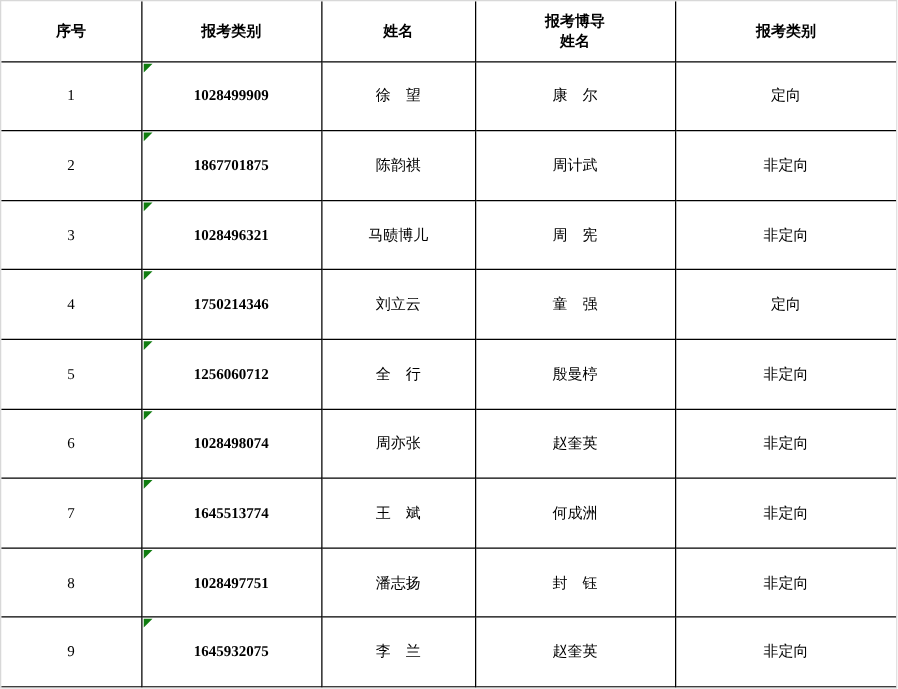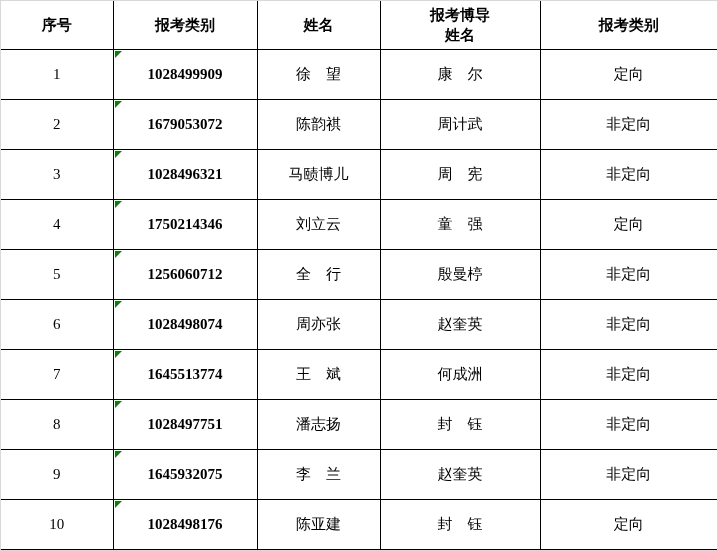--- a/index.html
+++ b/index.html
@@ -4,21 +4,21 @@
 <style>
   html,body{margin:0;padding:0;background:#fff;}
   .frame{
     width:718px;height:551px;box-sizing:border-box;
     border:1px solid #d8d8d8;background:#ffffff;overflow:hidden;
   }
   table.sheet{
     border-collapse:collapse;table-layout:fixed;
     width:716px;height:549px;
     font-family:"Liberation Serif","DejaVu Serif",serif;
-    font-size:15px;color:#000;
+    font-size:12px;color:#000;
   }
   .sheet th,.sheet td{
     border:1px solid #000;
     text-align:center;vertical-align:middle;
     padding:0;overflow:hidden;
   }
   .sheet thead tr{height:48px;}
   .sheet th{
     font-weight:bold;
     white-space:pre-line;
@@ -60,21 +60,21 @@
   <tbody>
     <tr>
       <td>1</td>
       <td class="id-cell"><span class="tri"></span><span>1028499909</span></td>
       <td>徐　望</td>
       <td>康　尔</td>
       <td>定向</td>
     </tr>
     <tr>
       <td>2</td>
-      <td class="id-cell"><span class="tri"></span><span>1679053072</span></td>
+      <td class="id-cell"><span class="tri"></span><span>1867701875</span></td>
       <td>陈韵祺</td>
       <td>周计武</td>
       <td>非定向</td>
     </tr>
     <tr>
       <td>3</td>
       <td class="id-cell"><span class="tri"></span><span>1028496321</span></td>
       <td>马赜博儿</td>
       <td>周　宪</td>
       <td>非定向</td>
@@ -114,22 +114,15 @@
       <td>封　钰</td>
       <td>非定向</td>
     </tr>
     <tr>
       <td>9</td>
       <td class="id-cell"><span class="tri"></span><span>1645932075</span></td>
       <td>李　兰</td>
       <td>赵奎英</td>
       <td>非定向</td>
     </tr>
-    <tr>
-      <td>10</td>
-      <td class="id-cell"><span class="tri"></span><span>1028498176</span></td>
-      <td>陈亚建</td>
-      <td>封　钰</td>
-      <td>定向</td>
-    </tr>
   </tbody>
 </table>
 </div>
 
 </body></html>

